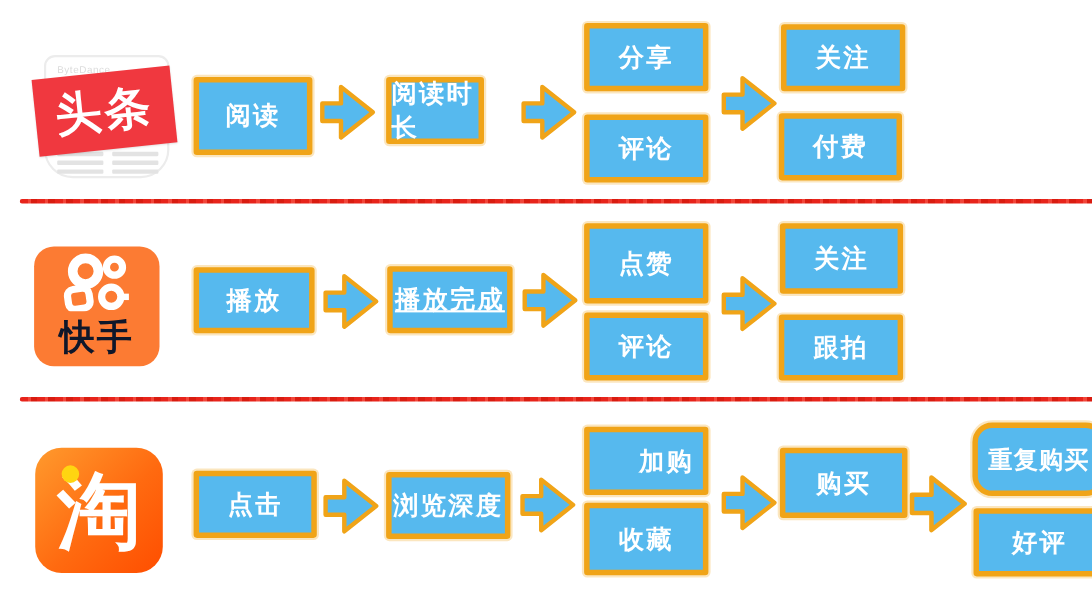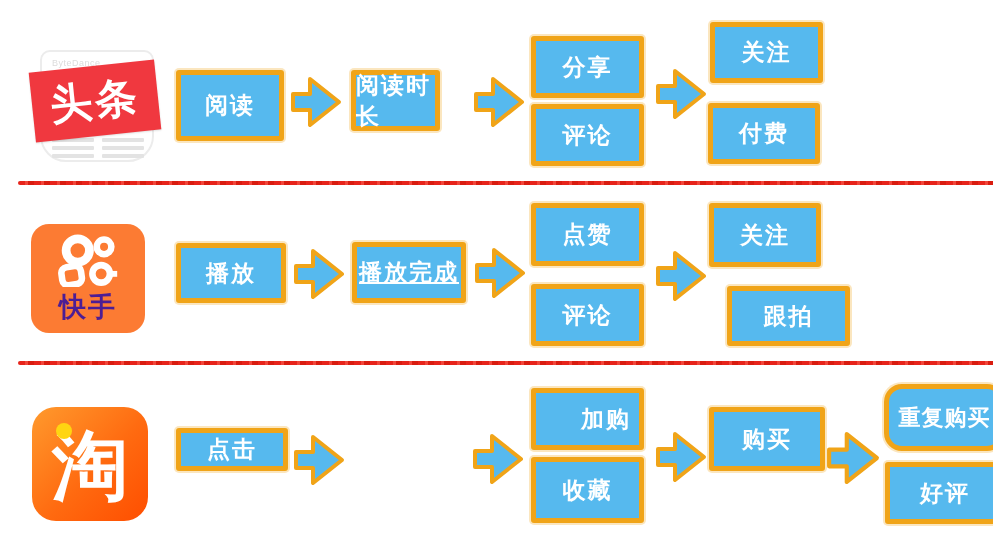--- a/index.html
+++ b/index.html
@@ -45,21 +45,21 @@
     display:flex; align-items:center; justify-content:center;
     color:#fff; font-weight:bold; font-size:42px; letter-spacing:3px;
     box-shadow:0 1px 2px rgba(0,0,0,.12);
   }
 
   
   .ks-square {
     position:absolute; inset:0; background:#fc7b33; border-radius:18px;
     display:flex; flex-direction:column; align-items:center; justify-content:center;
   }
-  .ks-text { color:#4c1d95; font-weight:bold; font-size:27px; letter-spacing:2px; margin-top:2px; }
+  .ks-text { color:#0f172a; font-weight:bold; font-size:32px; letter-spacing:2px; margin-top:2px; }
 
   
   .tb-square {
     position:absolute; inset:0; border-radius:24px;
     background:linear-gradient(135deg,#ff9a2d 0%,#ff6a10 55%,#ff4e00 100%);
     display:flex; align-items:center; justify-content:center;
   }
   .tb-char { color:#fff; font-weight:bold; font-size:76px; line-height:1; margin-top:4px; }
   .tb-dot { position:absolute; left:24px; top:16px; width:16px; height:16px; border-radius:50%; background:#ffd511; }
 </style>
@@ -107,21 +107,21 @@
   </div>
 
   <div class="fbox" style="left:333px;top:70px;width:89px;height:61px;">阅读时长</div>
 
   <div class="arrow" style="left:455px;top:74px;">
     <svg viewBox="0 0 52 56">
         <polygon points="3,20 20,20 20,5 49,28 20,51 20,36 3,36" fill="#56b9ee" stroke="#f0a418" stroke-width="4" stroke-linejoin="round"></polygon>
       </svg>
   </div>
 
-  <div class="fbox" style="left:513px;top:36px;width:113px;height:62px;">分享</div>
+  <div class="fbox" style="left:513px;top:21px;width:113px;height:62px;">分享</div>
   <div class="fbox" style="left:513px;top:104px;width:113px;height:62px;">评论</div>
 
   <div class="arrow" style="left:637px;top:66px;">
     <svg viewBox="0 0 52 56">
         <polygon points="3,20 20,20 20,5 49,28 20,51 20,36 3,36" fill="#56b9ee" stroke="#f0a418" stroke-width="4" stroke-linejoin="round"></polygon>
       </svg>
   </div>
 
   <div class="fbox" style="left:692px;top:22px;width:113px;height:61px;">关注</div>
   <div class="fbox" style="left:690px;top:103px;width:112px;height:61px;">付费</div>
@@ -150,49 +150,50 @@
   </div>
 
   <div class="fbox" style="left:334px;top:242px;width:114px;height:61px;text-decoration:underline;">播放完成</div>
 
   <div class="arrow" style="left:456px;top:245px;">
     <svg viewBox="0 0 52 56">
         <polygon points="3,20 20,20 20,5 49,28 20,51 20,36 3,36" fill="#56b9ee" stroke="#f0a418" stroke-width="4" stroke-linejoin="round"></polygon>
       </svg>
   </div>
 
-  <div class="fbox" style="left:513px;top:203px;width:113px;height:63px;">点赞</div>
+  <div class="fbox" style="left:513px;top:203px;width:113px;height:73px;">点赞</div>
   <div class="fbox" style="left:513px;top:284px;width:113px;height:62px;">评论</div>
 
   <div class="arrow" style="left:637px;top:248px;">
     <svg viewBox="0 0 52 56">
         <polygon points="3,20 20,20 20,5 49,28 20,51 20,36 3,36" fill="#56b9ee" stroke="#f0a418" stroke-width="4" stroke-linejoin="round"></polygon>
       </svg>
   </div>
 
   <div class="fbox" style="left:691px;top:203px;width:112px;height:64px;">关注</div>
-  <div class="fbox" style="left:709px;top:286px;width:123px;height:60px;">跟拍</div>
+  <div class="fbox" style="left:690px;top:286px;width:113px;height:60px;">跟拍</div>
 
   <div class="divider" style="top:361px;"></div>
 
   <div class="logo" style="left:14px;top:407px;width:116px;height:114px;">
     <div class="tb-square">
       <div class="tb-dot"></div>
       <div class="tb-char">淘</div>
     </div>
   </div>
 
-  <div class="fbox" style="left:158px;top:428px;width:112px;height:43px;font-family:Liberation Serif, serif;">点击</div>
+  <div class="fbox" style="left:158px;top:428px;width:112px;height:61px;font-family:Liberation Serif, serif;">点击</div>
 
   <div class="arrow" style="left:275px;top:432px;">
     <svg viewBox="0 0 52 56">
         <polygon points="3,20 20,20 20,5 49,28 20,51 20,36 3,36" fill="#56b9ee" stroke="#f0a418" stroke-width="4" stroke-linejoin="round"></polygon>
       </svg>
   </div>
 
+  <div class="fbox" style="left:333px;top:429px;width:113px;height:61px;">浏览深度</div>
 
   <div class="arrow" style="left:454px;top:431px;">
     <svg viewBox="0 0 52 56">
         <polygon points="3,20 20,20 20,5 49,28 20,51 20,36 3,36" fill="#56b9ee" stroke="#f0a418" stroke-width="4" stroke-linejoin="round"></polygon>
       </svg>
   </div>
 
   <div class="fbox" style="left:513px;top:388px;width:113px;height:62px;padding-left:37px;">加购</div>
   <div class="fbox" style="left:513px;top:457px;width:113px;height:66px;">收藏</div>
 

